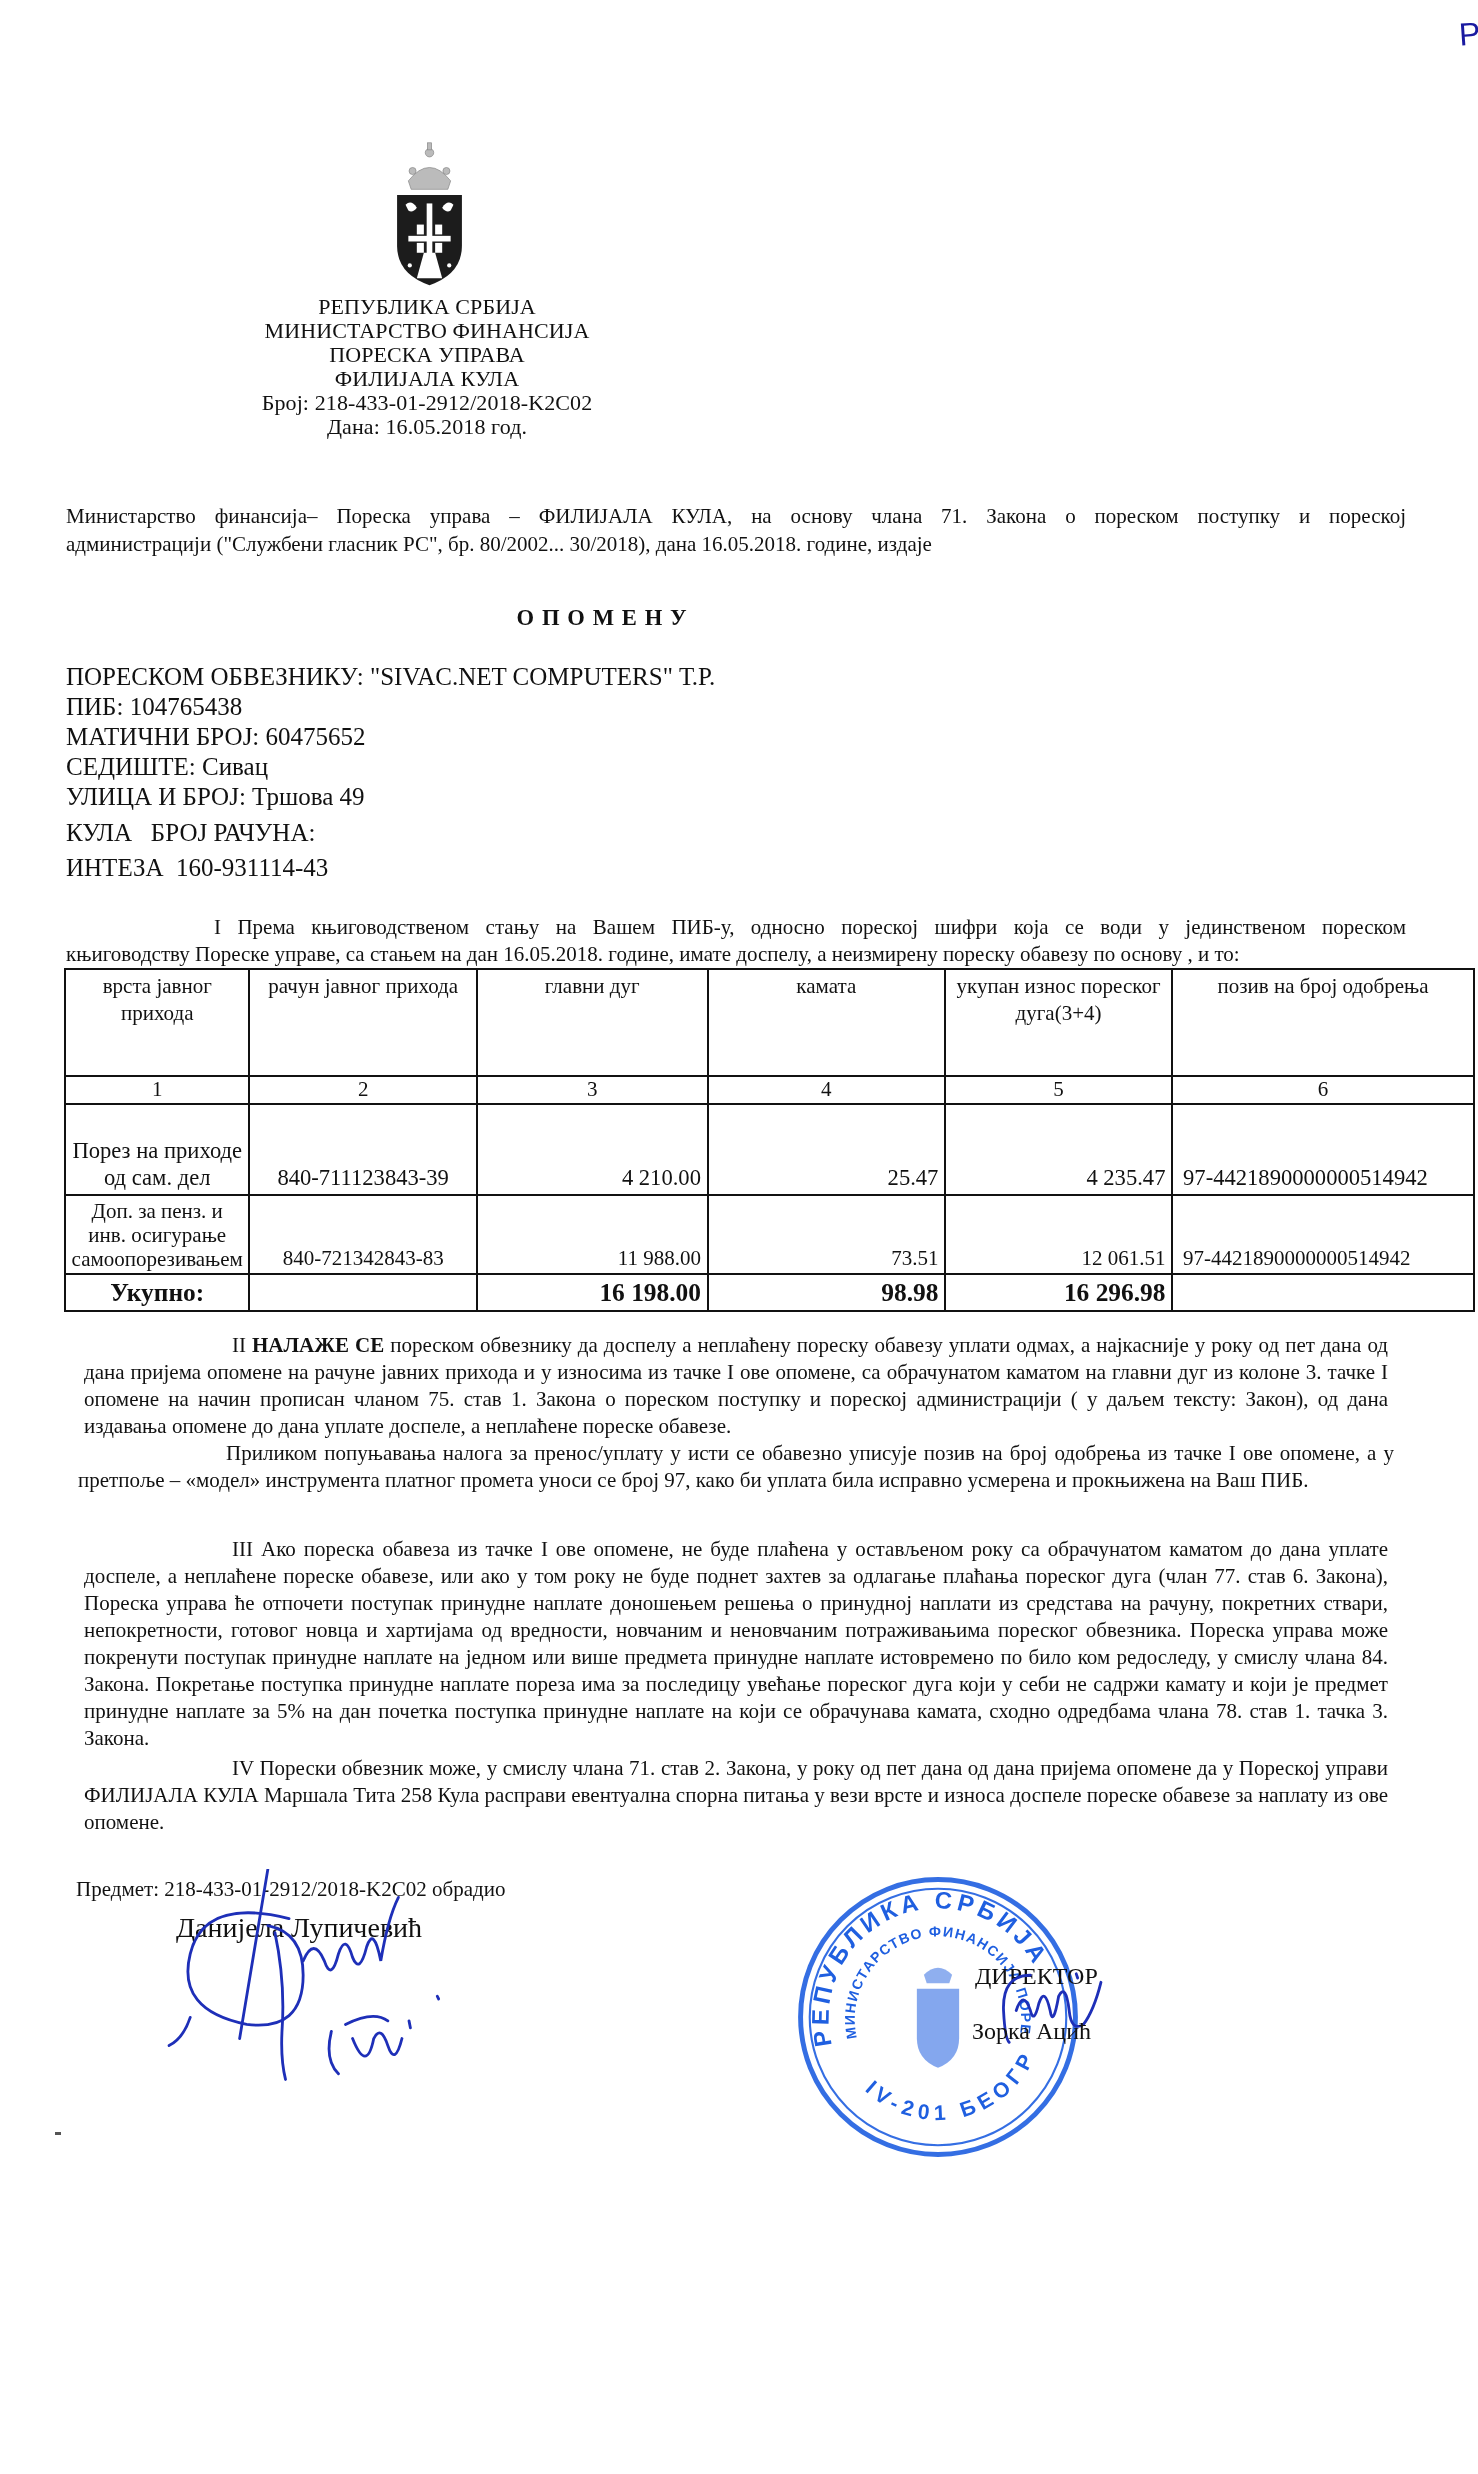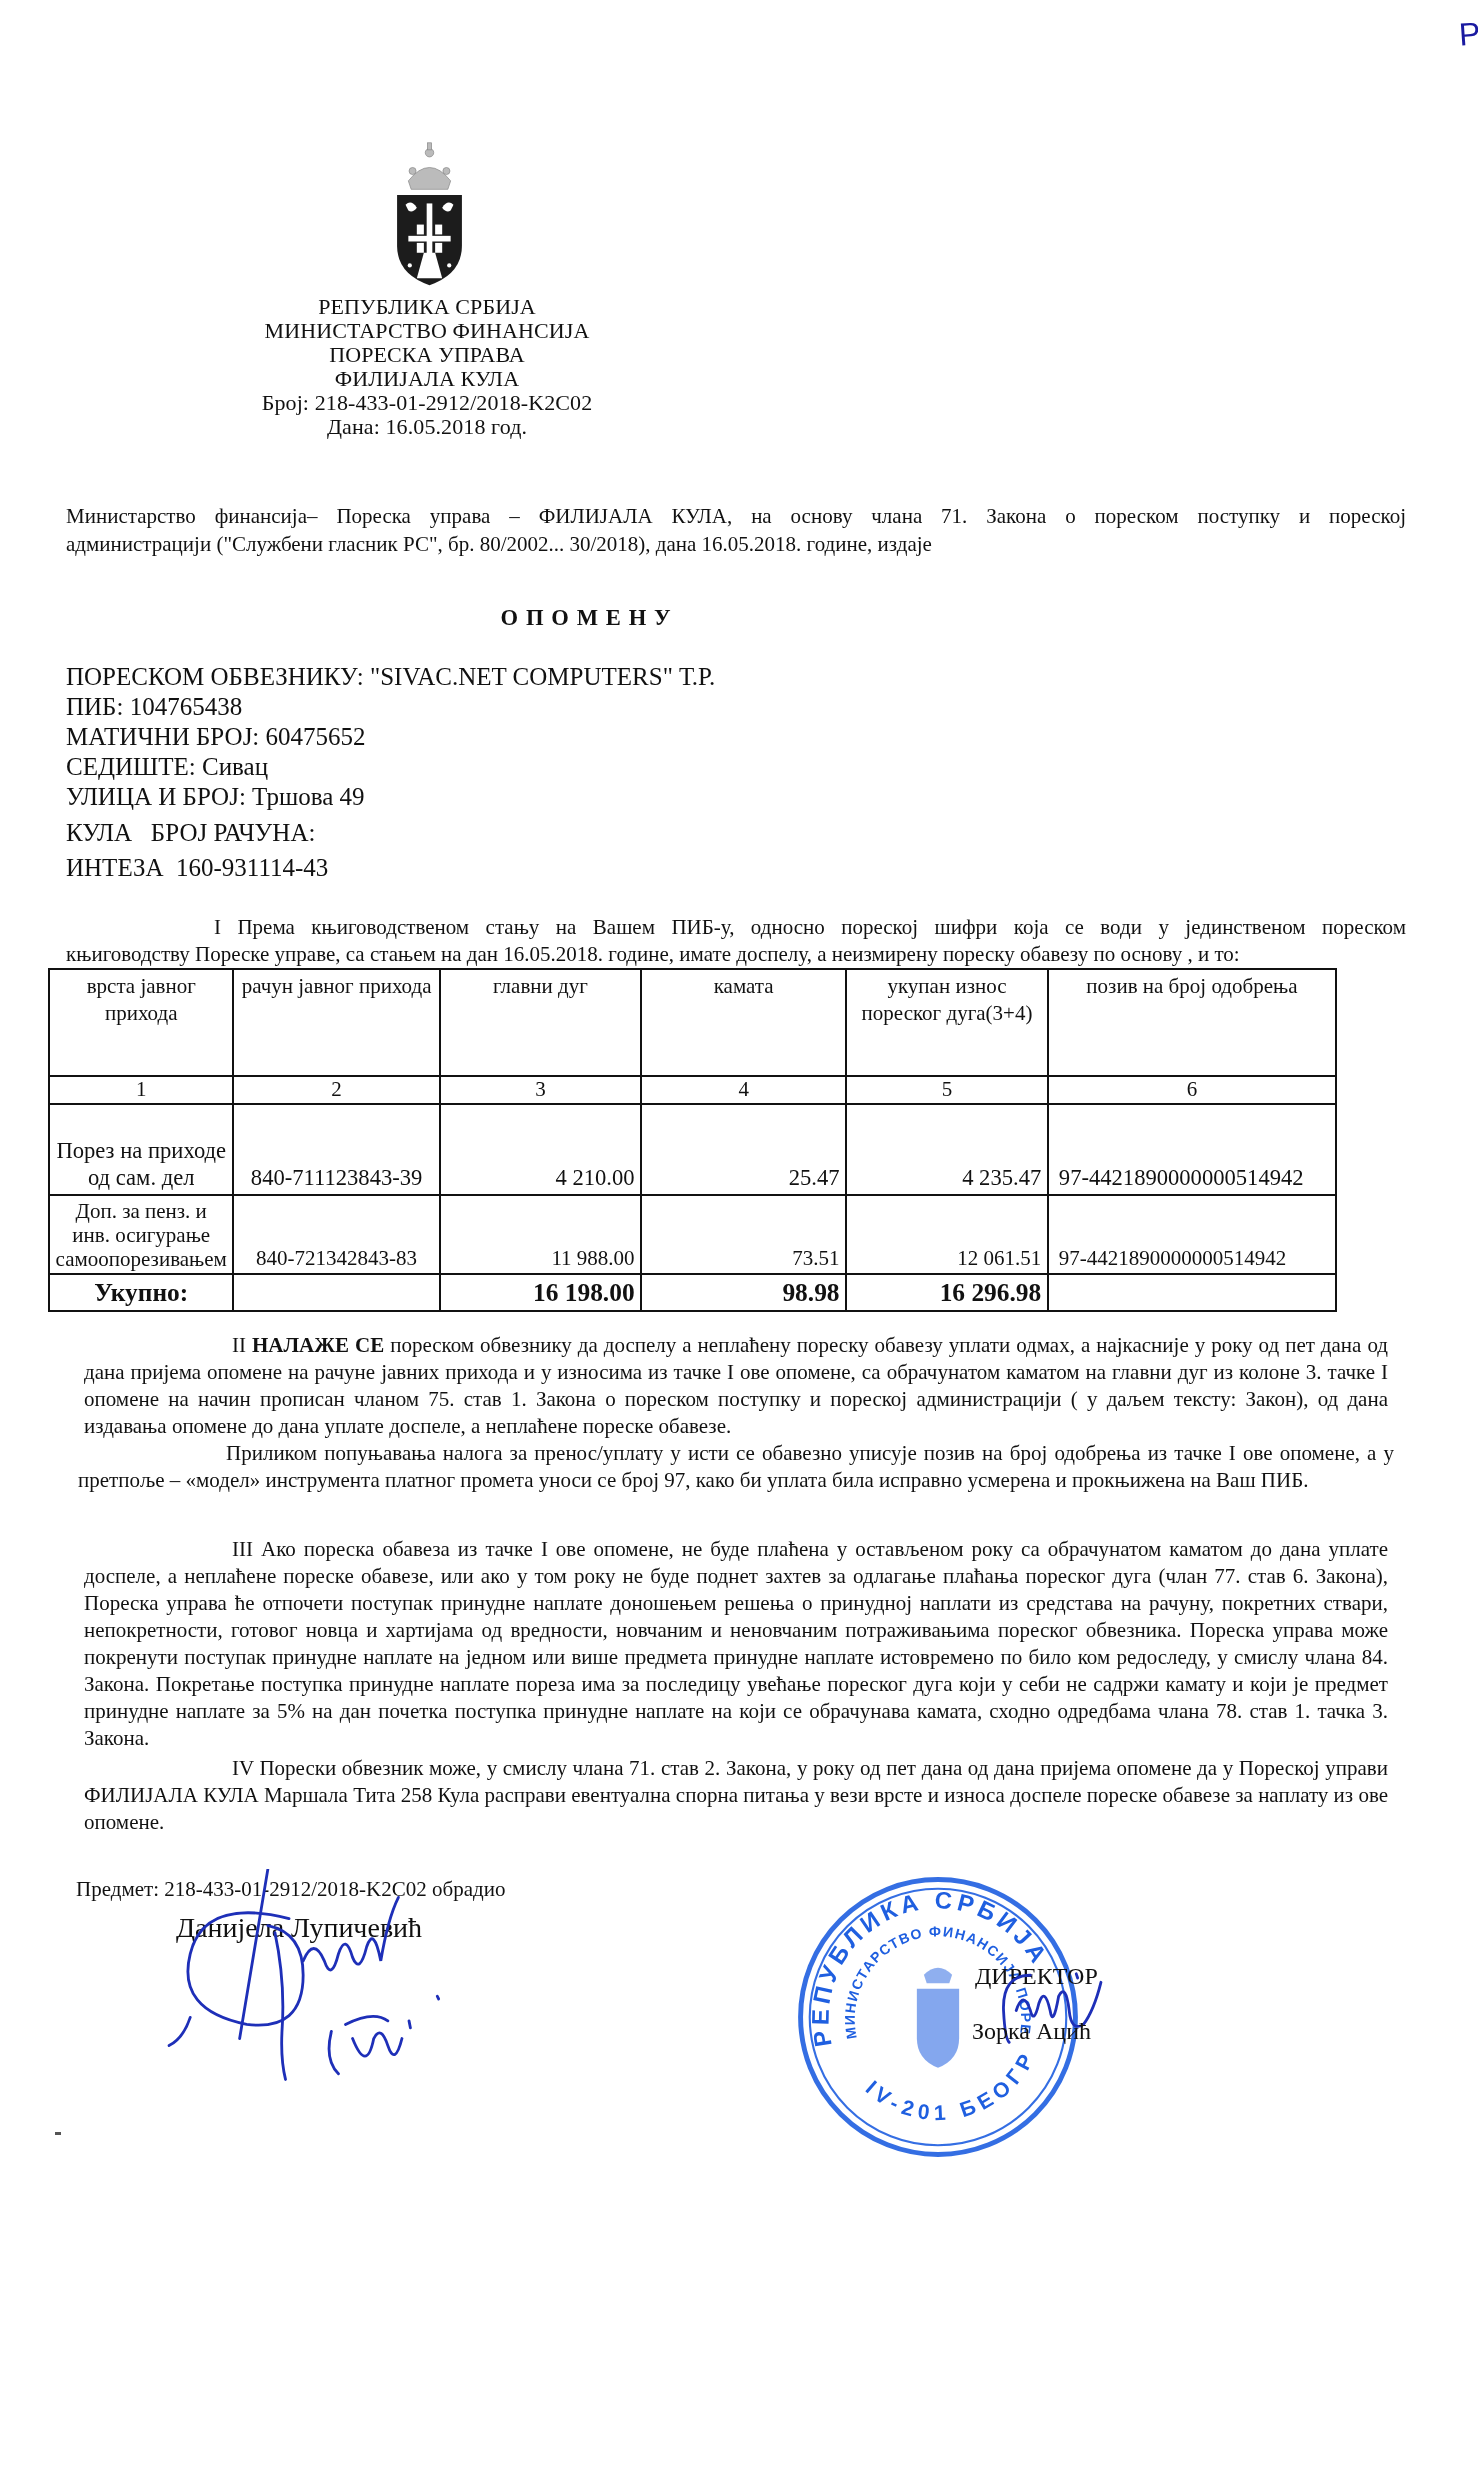--- a/index.html
+++ b/index.html
@@ -7,31 +7,31 @@
          font-family: "Liberation Serif", serif; color: #111; }
   .abs { position: absolute; }
   .corner-mark { left: 1459px; top: 15.5px; font-family: "Liberation Sans", sans-serif;
                  color: #1a1aa0; font-size: 32px; transform: rotate(-4deg); }
   .crest { left: 387px; top: 140px; width: 85px; height: 148px; }
   .header-block { left: 212px; top: 295px; width: 430px; text-align: center;
                   font-size: 22px; line-height: 24px; letter-spacing: 0.1px; }
   .intro { left: 66px; top: 502px; width: 1340px; font-size: 21px; line-height: 28px;
            text-align: justify; }
   .intro .l1 { text-align-last: justify; }
-  .title { left: 0; width: 1179px; top: 605px; text-align: center; font-weight: bold;
+  .title { left: 16px; width: 1179px; top: 605px; text-align: center; font-weight: bold;
            font-size: 22.6px; letter-spacing: 7.8px; }
   .taxpayer { left: 66px; top: 663px; font-size: 25px; line-height: 28px; }
   .taxpayer div { height: 30px; }
   .taxpayer .gap { margin-top: 5.6px; }
   .para-i { left: 66px; top: 914px; width: 1340px; font-size: 21px; line-height: 27px; }
   .indent { text-indent: 148px; }
   .just { text-align: justify; }
   .l-just { text-align: justify; text-align-last: justify; }
 
-  table.debt { position: absolute; left: 48px; top: 968px; width: 1289px;
+  table.debt { position: absolute; left: 64px; top: 968px; width: 1411px;
                border-collapse: collapse; font-size: 21px; }
   table.debt td, table.debt th { border: 2.1px solid #111; padding: 2.8px 5.6px; }
   table.debt th { font-weight: normal; vertical-align: top; text-align: center;
                   line-height: 27px; height: 99px; }
   table.debt tr.nums td { text-align: center; height: 20px; font-size: 21px; line-height: 21px; }
   table.debt tr.row1 td { height: 83px; vertical-align: bottom; font-size: 22.6px; }
   table.debt tr.row2 td { height: 69px; vertical-align: bottom; font-size: 21px; }
   table.debt tr.total td { height: 27px; font-weight: bold; font-size: 25.4px; vertical-align: bottom; }
   td.num { text-align: right; }
   td.ctr { text-align: center; }

